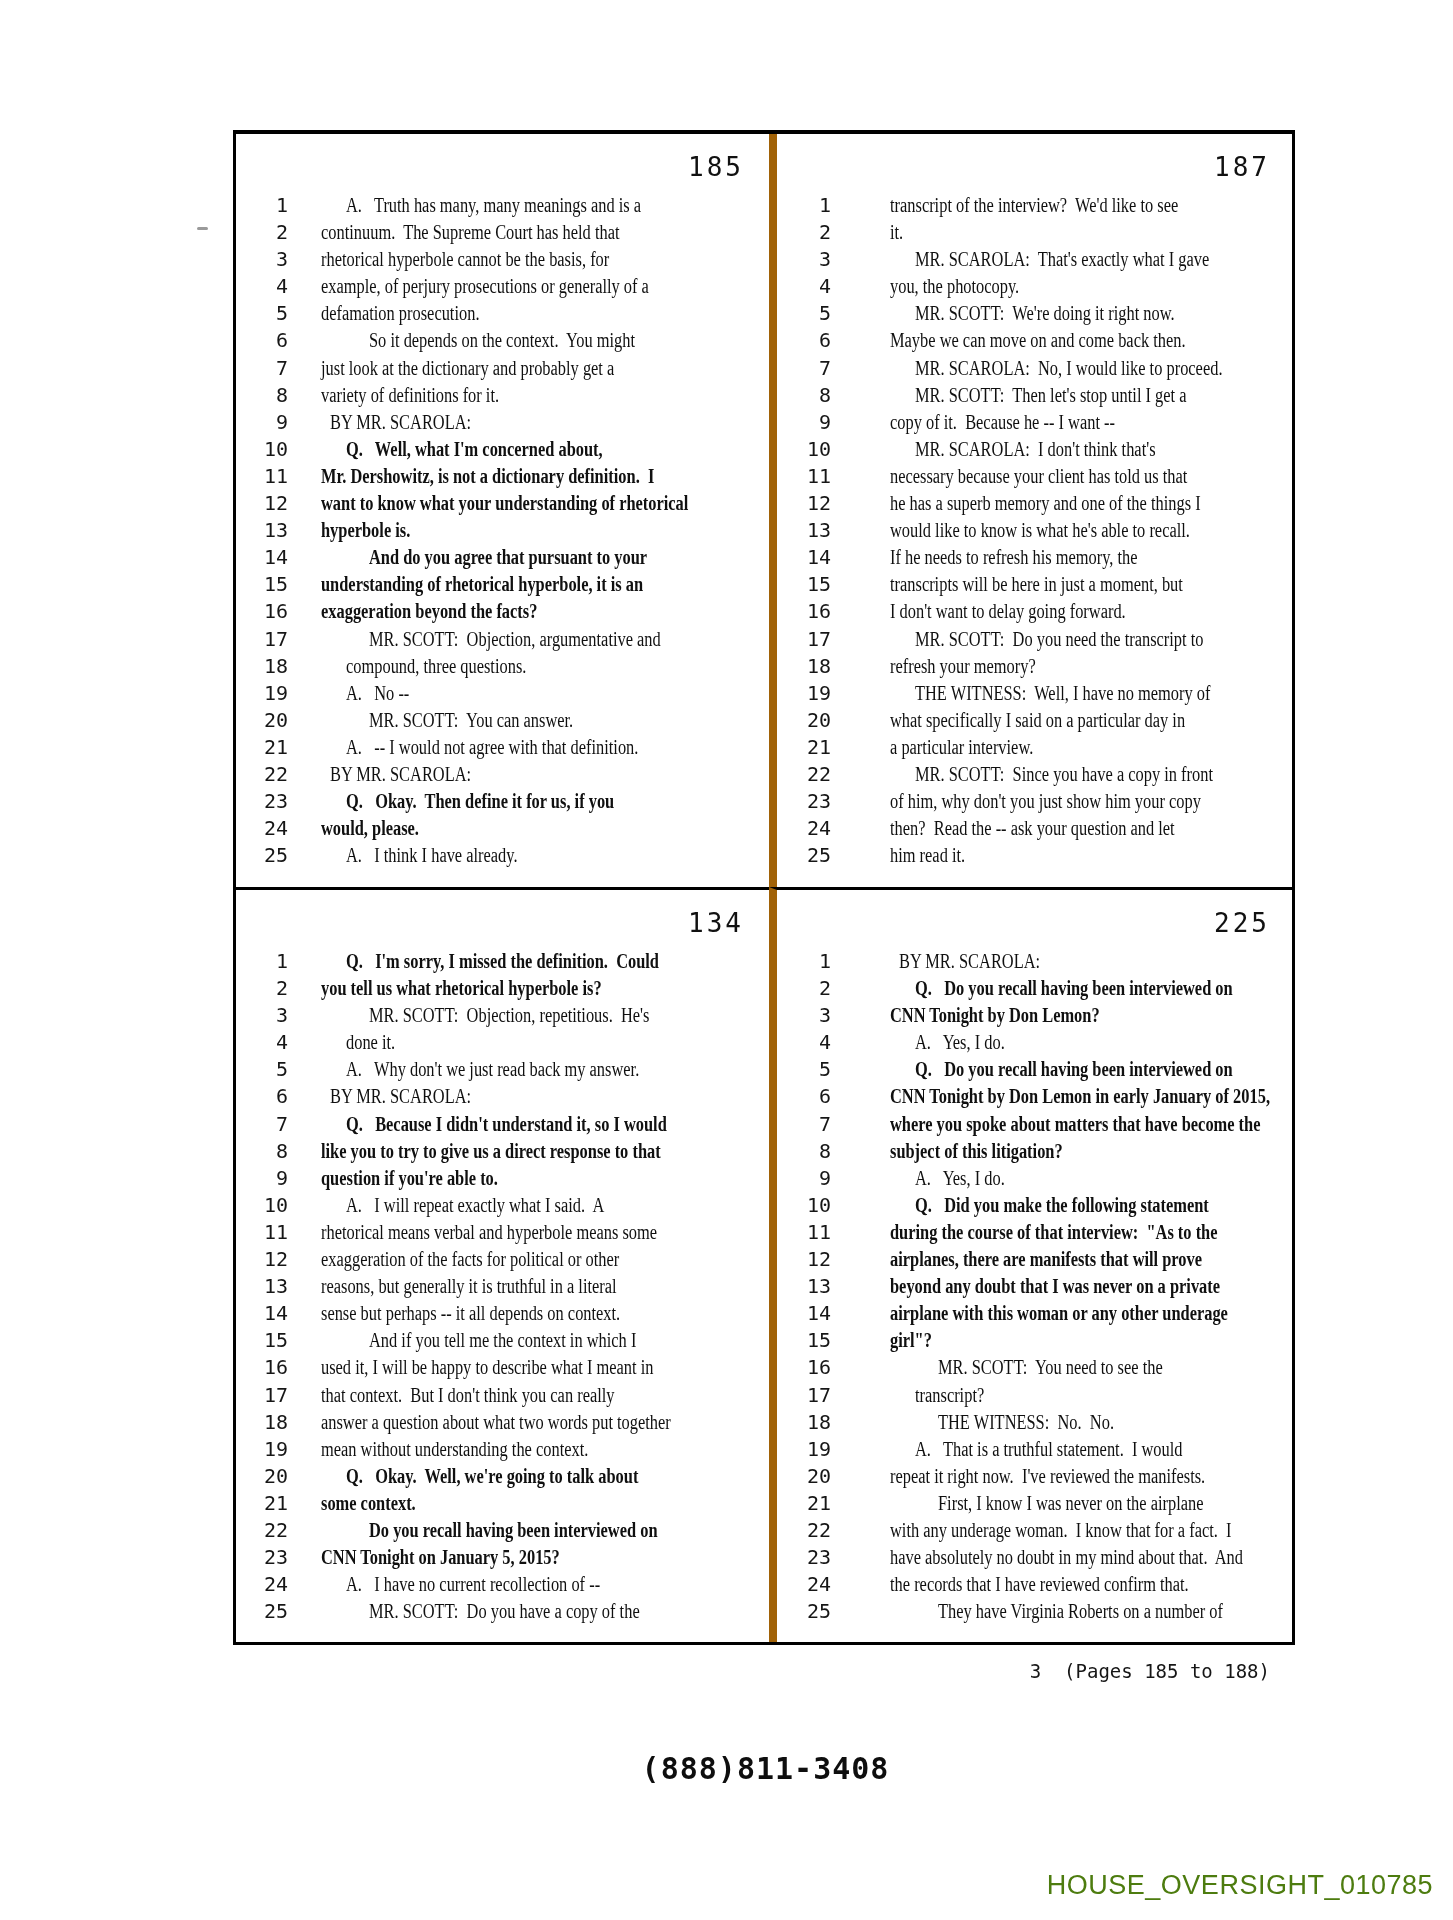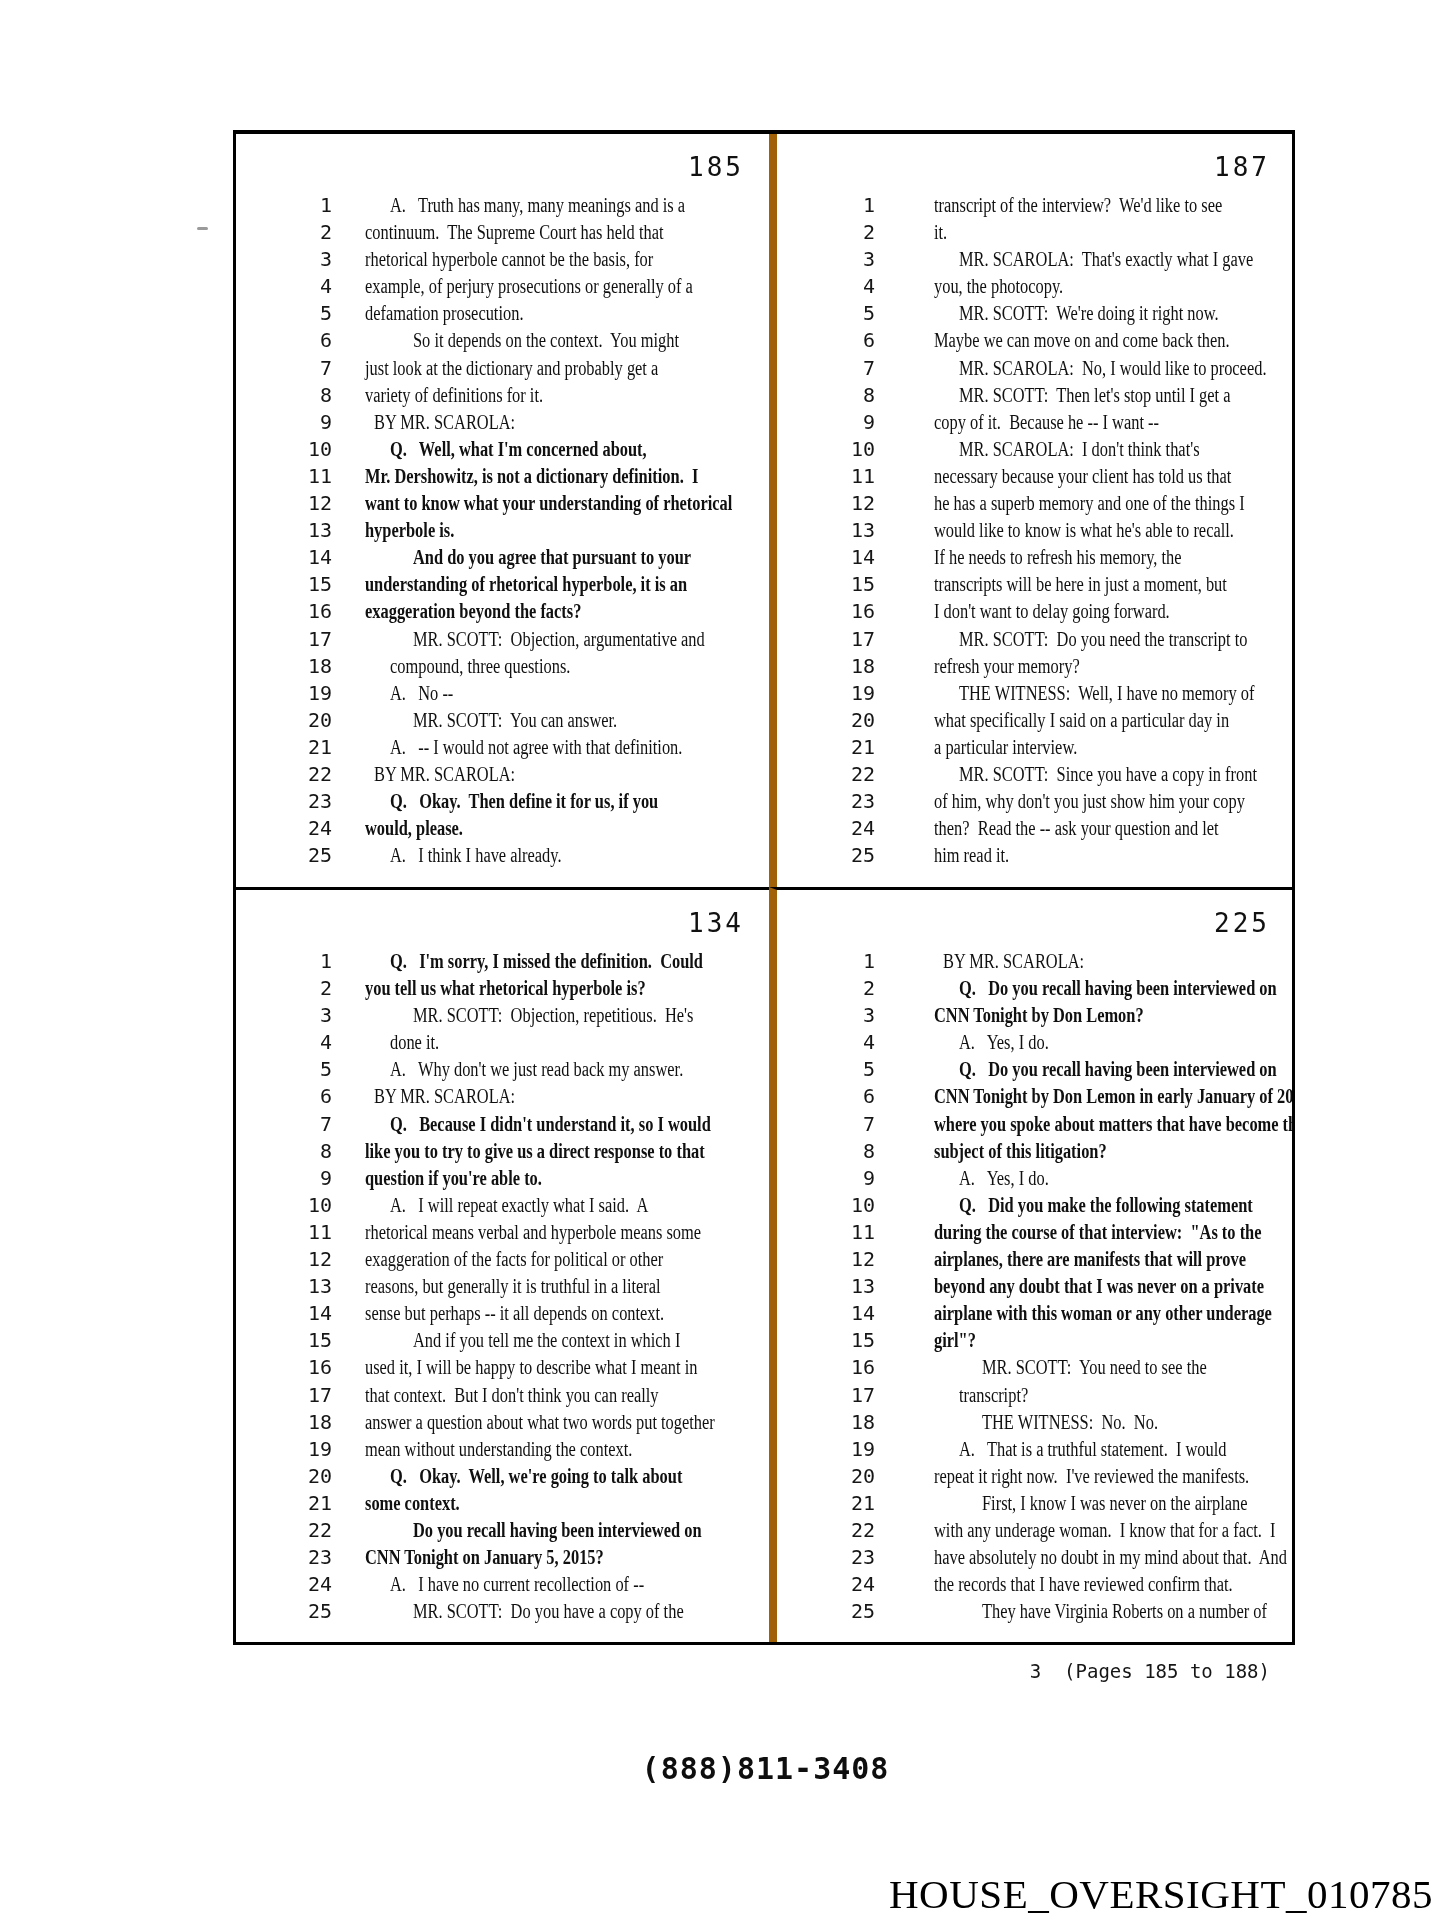--- a/index.html
+++ b/index.html
@@ -13,21 +13,21 @@
   .box{
     position:absolute;left:233px;top:130px;
     width:1062px;height:1515px;
     border:3px solid #000;border-top-width:4px;
     box-sizing:border-box;
     display:grid;
     grid-template-columns:533px 1fr;
     grid-template-rows:753px 1fr;
     background:#fff;
   }
-  .quad{box-sizing:border-box;padding-top:14px;overflow:hidden;padding-left:44px;}
+  .quad{box-sizing:border-box;padding-top:14px;overflow:hidden;}
   .quad.qr{border-left:8px solid #a16207;}
   .quad.qb{border-top:3px solid #000;}
   .ql{--tm:33px;}
   .qr{--tm:59px;}
   .pageno{
     text-align:right;height:44px;line-height:38px;
     font-family:"DejaVu Sans Mono",monospace;font-size:26px;
     letter-spacing:3px;color:#111;
   }
   .ql .pageno{padding-right:25px;}
@@ -55,22 +55,22 @@
   }
   .site,.phone{
     position:absolute;left:236px;width:1059px;text-align:center;
     font-family:"DejaVu Sans Mono",monospace;font-weight:bold;font-size:30px;
     letter-spacing:1px;white-space:pre;color:#0e0e0e;
   }
   .site{top:1706px;}
   .phone{top:1751px;}
   .bates{
     position:absolute;top:1870px;right:20px;
-    font-family:Liberation Serif, serif;font-size:41px;
-    letter-spacing:.5px;color:#000000;
+    font-family:Liberation Sans, sans-serif;font-size:27px;
+    letter-spacing:.5px;color:#4d7c0f;
   }
   .speck{position:absolute;left:197px;top:227px;width:11px;height:3px;background:#9a9a9a;border-radius:2px;}
 </style>
 </head>
 <body>
 
 <div class="page">
   <div class="speck"></div>
 
   <div class="box">

